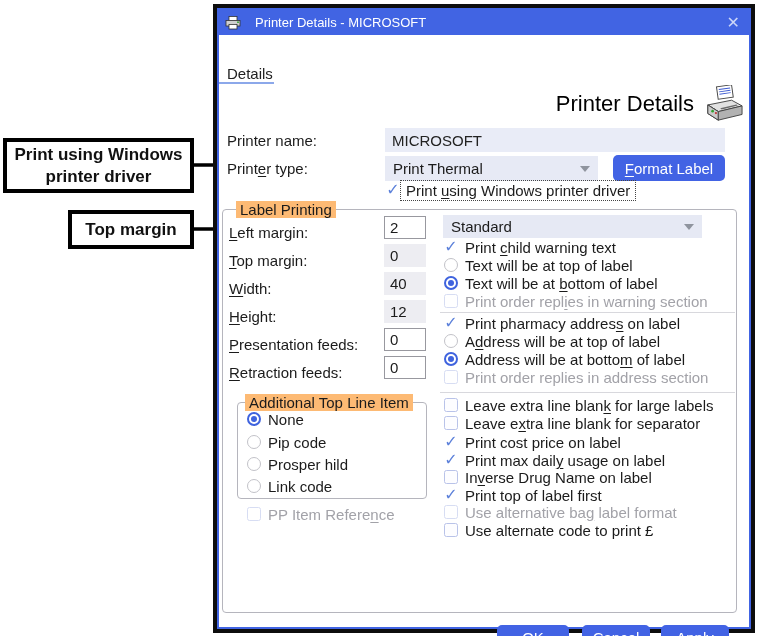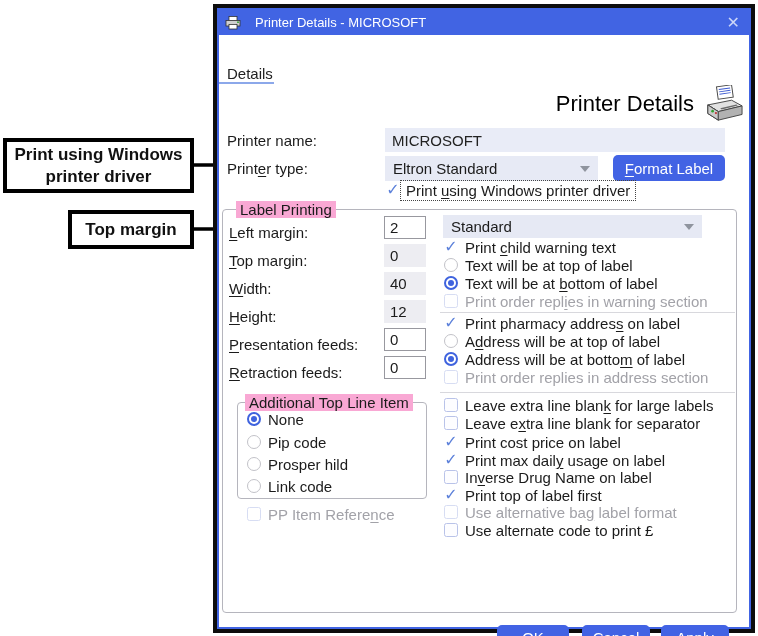--- a/index.html
+++ b/index.html
@@ -40,21 +40,21 @@
              border-right:5px solid transparent;border-top:6px solid #8f949e;}
   .btn{box-sizing:border-box;background:#4263e4;color:#fff;border:none;border-radius:5px;
        font-size:15px;font-family:inherit;display:flex;align-items:center;justify-content:center;
        cursor:pointer;}
   .num{box-sizing:border-box;width:42px;height:23px;font-size:15px;font-family:inherit;
        padding:0 0 0 5px;color:#1b1b1b;}
   .num.edit{background:#fff;border:1px solid #98989f;}
   .num.flat{background:#ededf2;border:1px solid #ededf2;}
   
   .gbox{box-sizing:border-box;border:1px solid #b5b5bd;border-radius:4px;background:transparent;}
-  .legend{position:absolute;background:#f9a8d4;padding:0 4px;font-size:15px;color:#1b1b1b;white-space:nowrap;text-align:center;}
+  .legend{position:absolute;background:#fdba74;padding:0 4px;font-size:15px;color:#1b1b1b;white-space:nowrap;text-align:center;}
   
   .g{flex:0 0 auto;display:inline-block;box-sizing:border-box;}
   .gc{width:16px;height:18px;color:#5c80da;font-size:16px;font-weight:bold;line-height:18px;text-align:center;}
   .gc::before{content:"\2713";}
   .gb{width:14px;height:14px;border:1.5px solid #b9c3e9;border-radius:2.5px;background:#fdfdff;margin:0 1px;}
   .gb.dis{border-color:#d7ddf3;background:#fff;}
   .gro{width:14px;height:14px;border:1.5px solid #c2c2c8;border-radius:50%;background:#fff;margin:0 1px;}
   .gron{width:14px;height:14px;border:2px solid #3f63de;border-radius:50%;background:#fff;margin:0 1px;
         position:relative;}
   .gron::after{content:"";position:absolute;left:2px;top:2px;width:6px;height:6px;border-radius:50%;background:#3f63de;}
@@ -117,21 +117,21 @@
             <path d="M18 24.5 L35 20.5 L36.5 21.7 L19.6 25.8 Z" fill="#6c6c6c"></path>
             <circle cx="10" cy="27.5" r="1.4" fill="#2da12d"></circle>
             <circle cx="13.5" cy="29.5" r="1.2" fill="#c03a3a"></circle>
           </svg>
         </div>
 
         <div class="abs lbl" style="left:8px;top:97px;">Printer name:</div>
         <input class="abs field-ro" style="left: 166px; top: 93px; width: 340px; height: 24px;" readonly="" value="MICROSOFT">
         <div class="abs lbl" style="left:8px;top:125px;">Print<u>e</u>r type:</div>
         <div class="abs drop" style="left:166px;top:121px;width:213px;height:25px;">
-          <span>Eltron Standard</span>
+          <span>Print Thermal</span>
           <span class="arr"></span>
         </div>
         <button class="abs btn" style="left:394px;top:120px;width:112px;height:26px;"><u>F</u>ormat Label</button>
 
         <span class="abs g gc" style="left:166px;top:146px;"></span>
         <div class="abs chkfocus" style="left:181px;top:145px;">Print <u>u</u>sing Windows printer driver</div>
 
         <div class="abs gbox" style="left:3px;top:174px;width:515px;height:404px;"></div>
         <span class="legend" style="left:17px;top:166px;">Label Printing</span>
 

